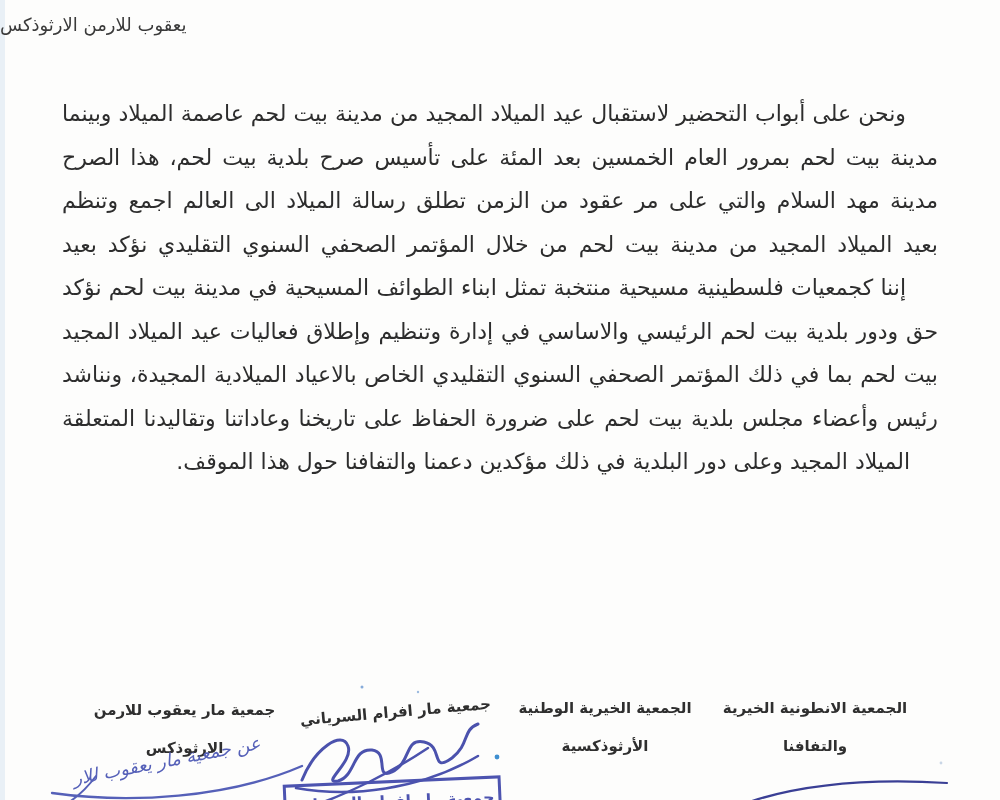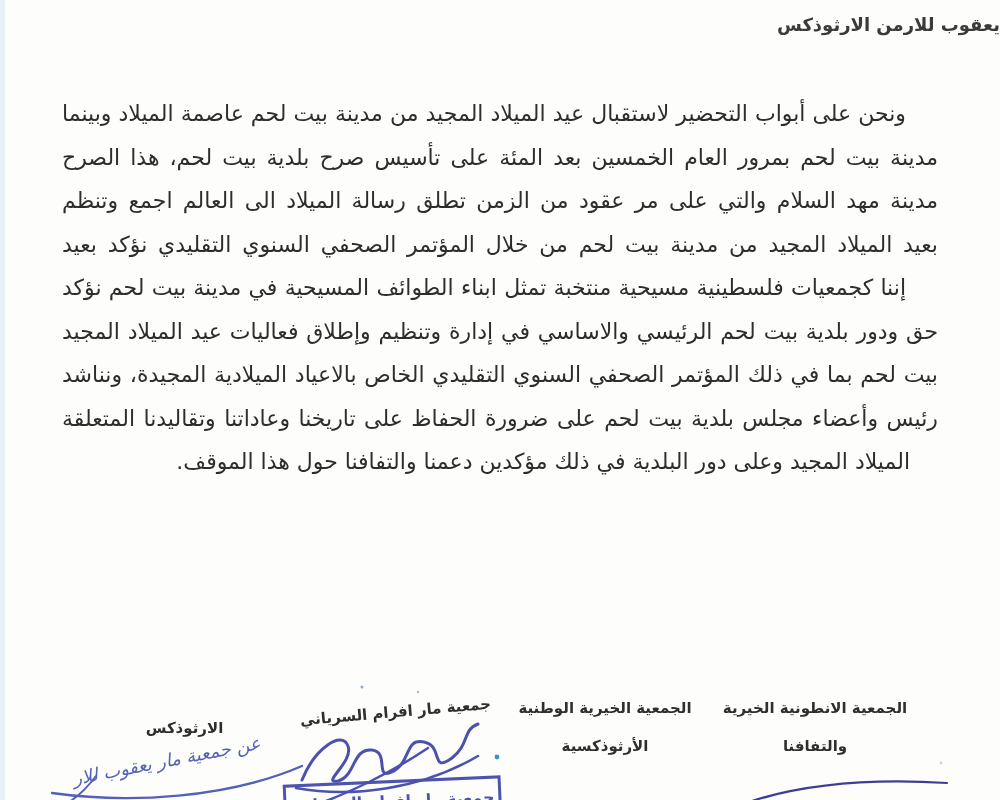--- a/index.html
+++ b/index.html
@@ -7,21 +7,21 @@
     position:relative;
     width:1000px;height:800px;
     background:#fdfdfc;
     overflow:hidden;
     font-family:"DejaVu Sans", sans-serif;
     direction:rtl;
   }
   .edge-strip{position:absolute;left:0;top:0;width:5px;height:800px;background:#e9f0f6;}
   .letterhead-title{
     position:absolute;top:14px;left:0;width:100%;
-    text-align:right;font-size:18px;font-weight:bold;color:#3a3a3a;
+    text-align:left;font-size:18px;font-weight:normal;color:#3a3a3a;
   }
   .body-text{position:absolute;top:92px;right:62px;left:62px;}
   .doc-line{
     height:43.5px;line-height:43.5px;
     font-size:22px;color:#2d2d2d;
     overflow:hidden;white-space:nowrap;
   }
   .justify{text-align:justify;text-align-last:justify;white-space:normal;}
   .indent{text-indent:32px;}
   .line-end{text-align:right;}
@@ -75,20 +75,21 @@
     <div class="l2">والتفافنا</div>
   </div>
   <div class="sig" id="sig2">
     <div class="l1">الجمعية الخيرية الوطنية</div>
     <div class="l2">الأرثوذكسية</div>
   </div>
   <div class="sig" id="sig3">
     <div class="l1">جمعية مار افرام السرياني</div>
   </div>
   <div class="sig" id="sig4">
+    <div class="l1">جمعية مار يعقوب للارمن</div>
     <div class="l2">الارثوذكس</div>
   </div>
 
   <div class="handnote">عن جمعية مار يعقوب للار</div>
 
   <div class="stamp">
     <span>جمعية مار افرام السرياني</span>
   </div>
 
   <svg class="ink" width="1000" height="800" viewBox="0 0 1000 800">

